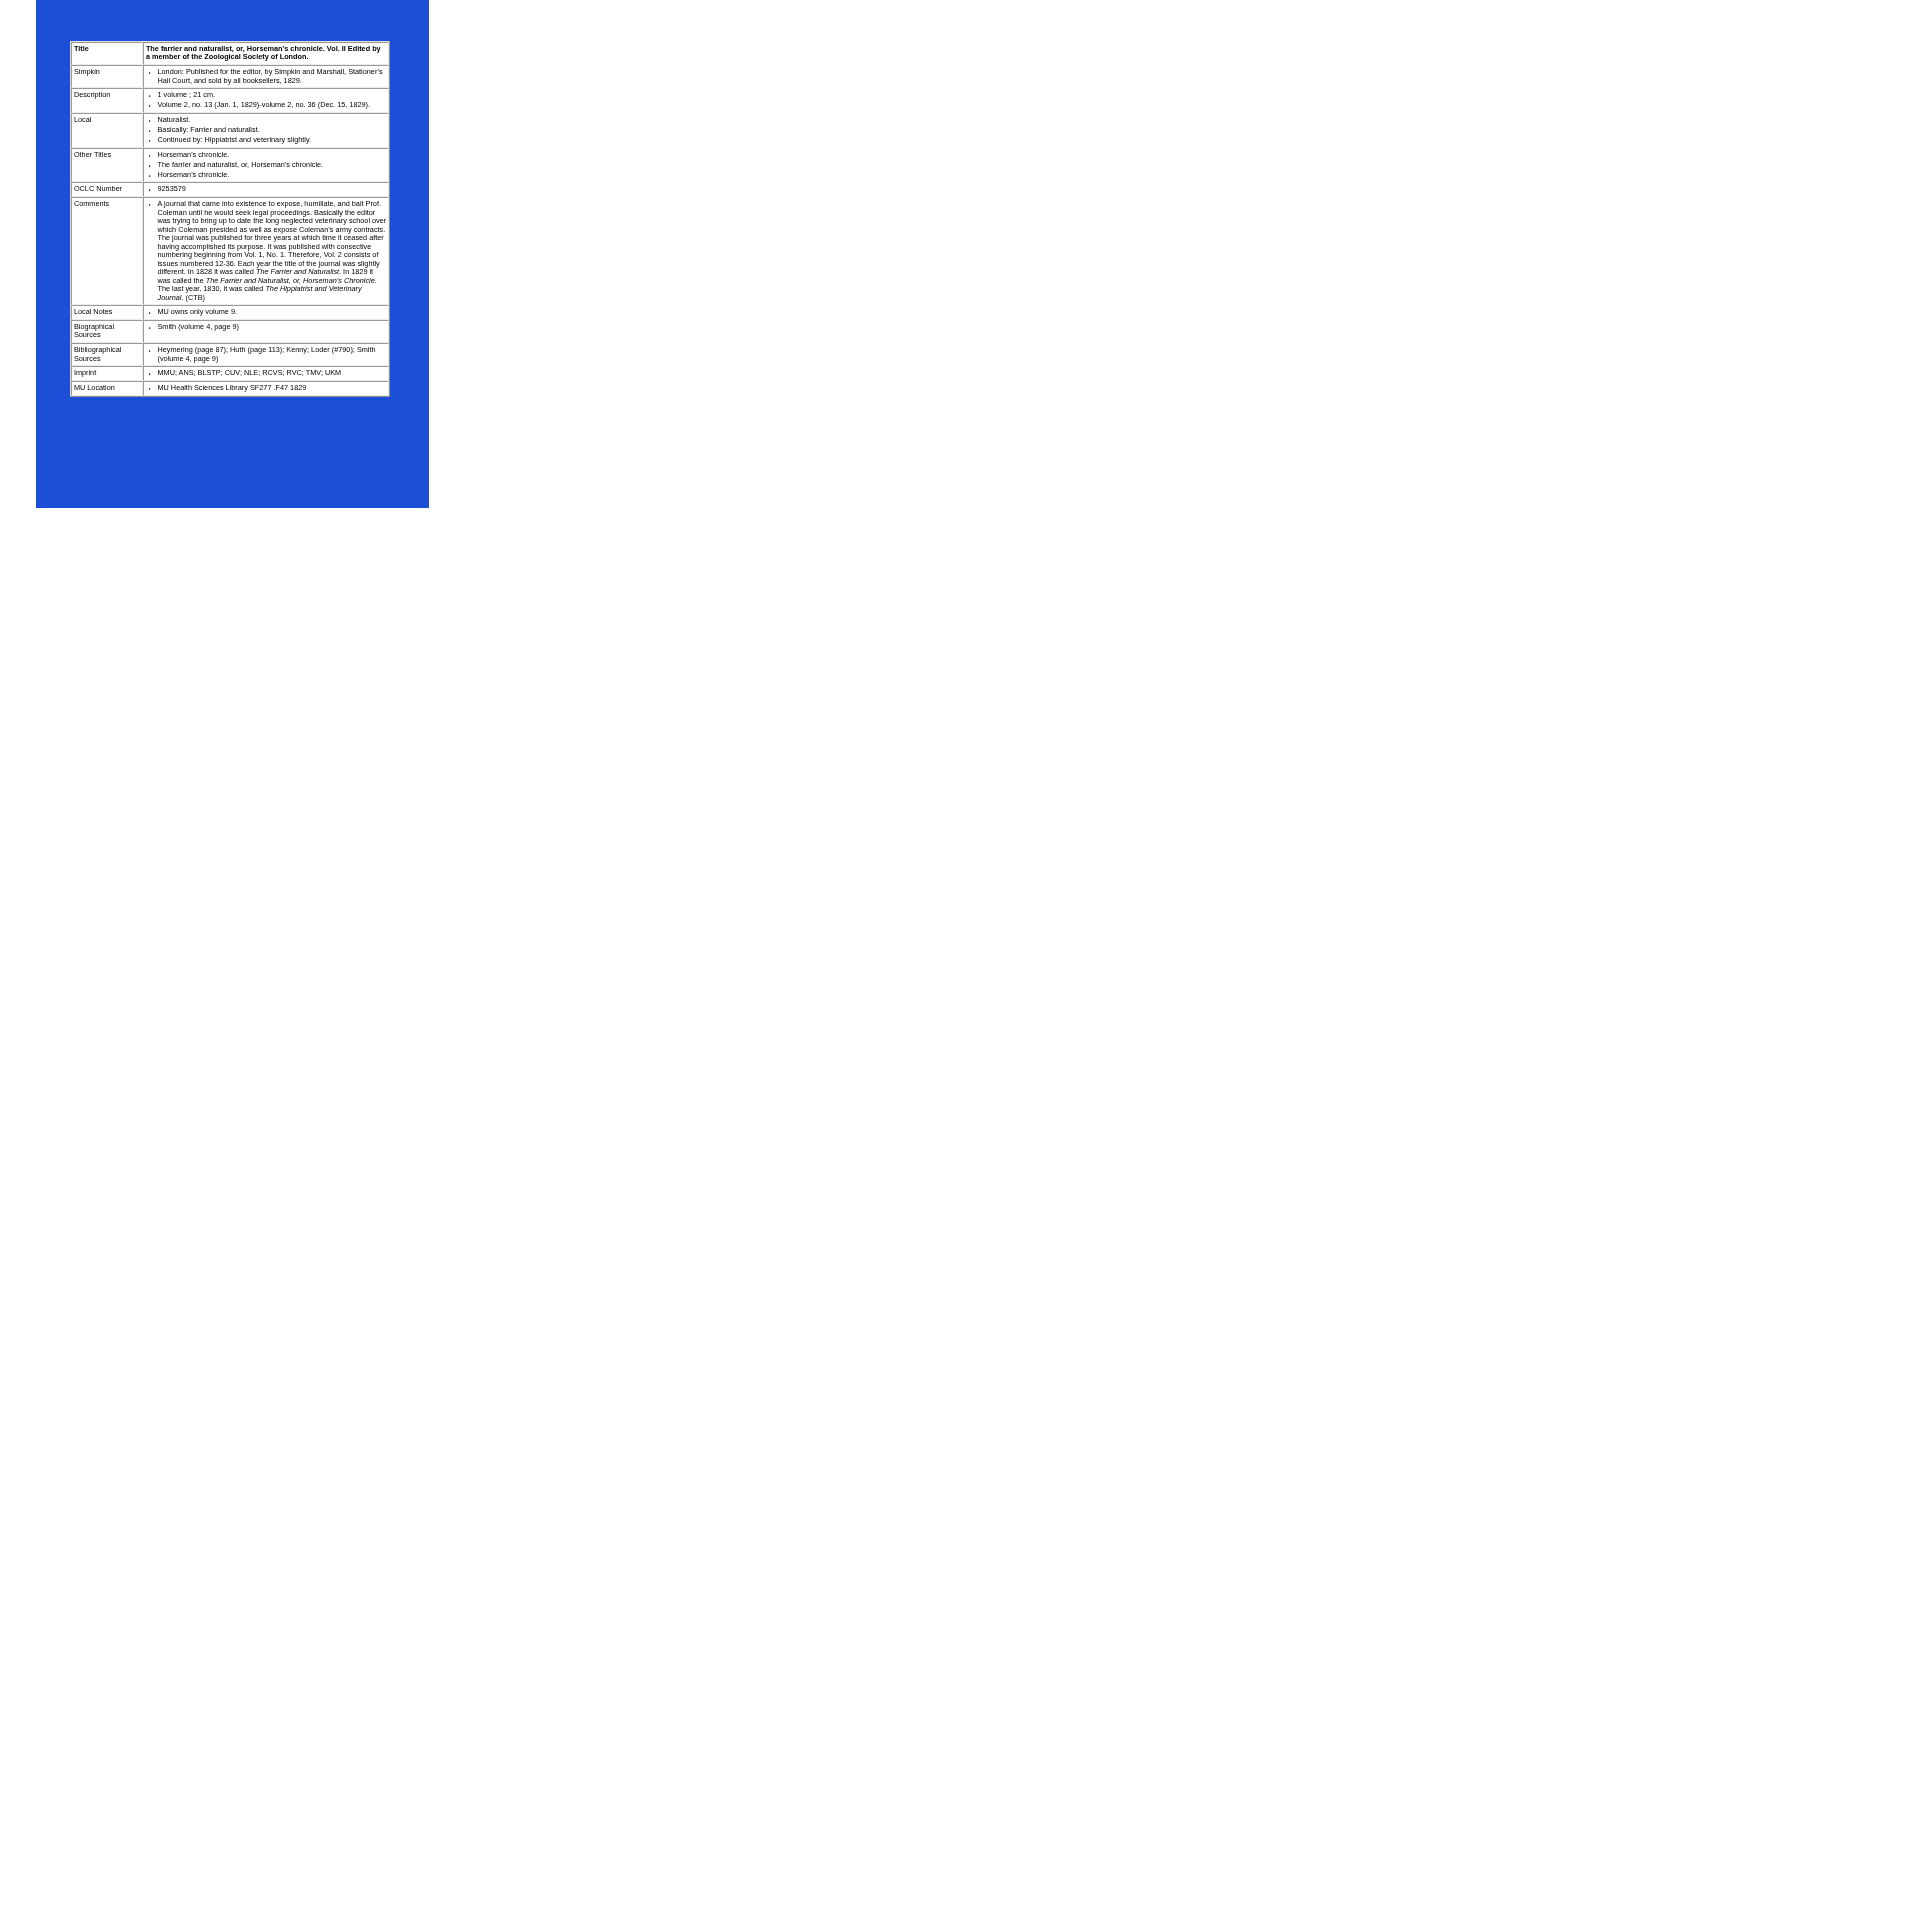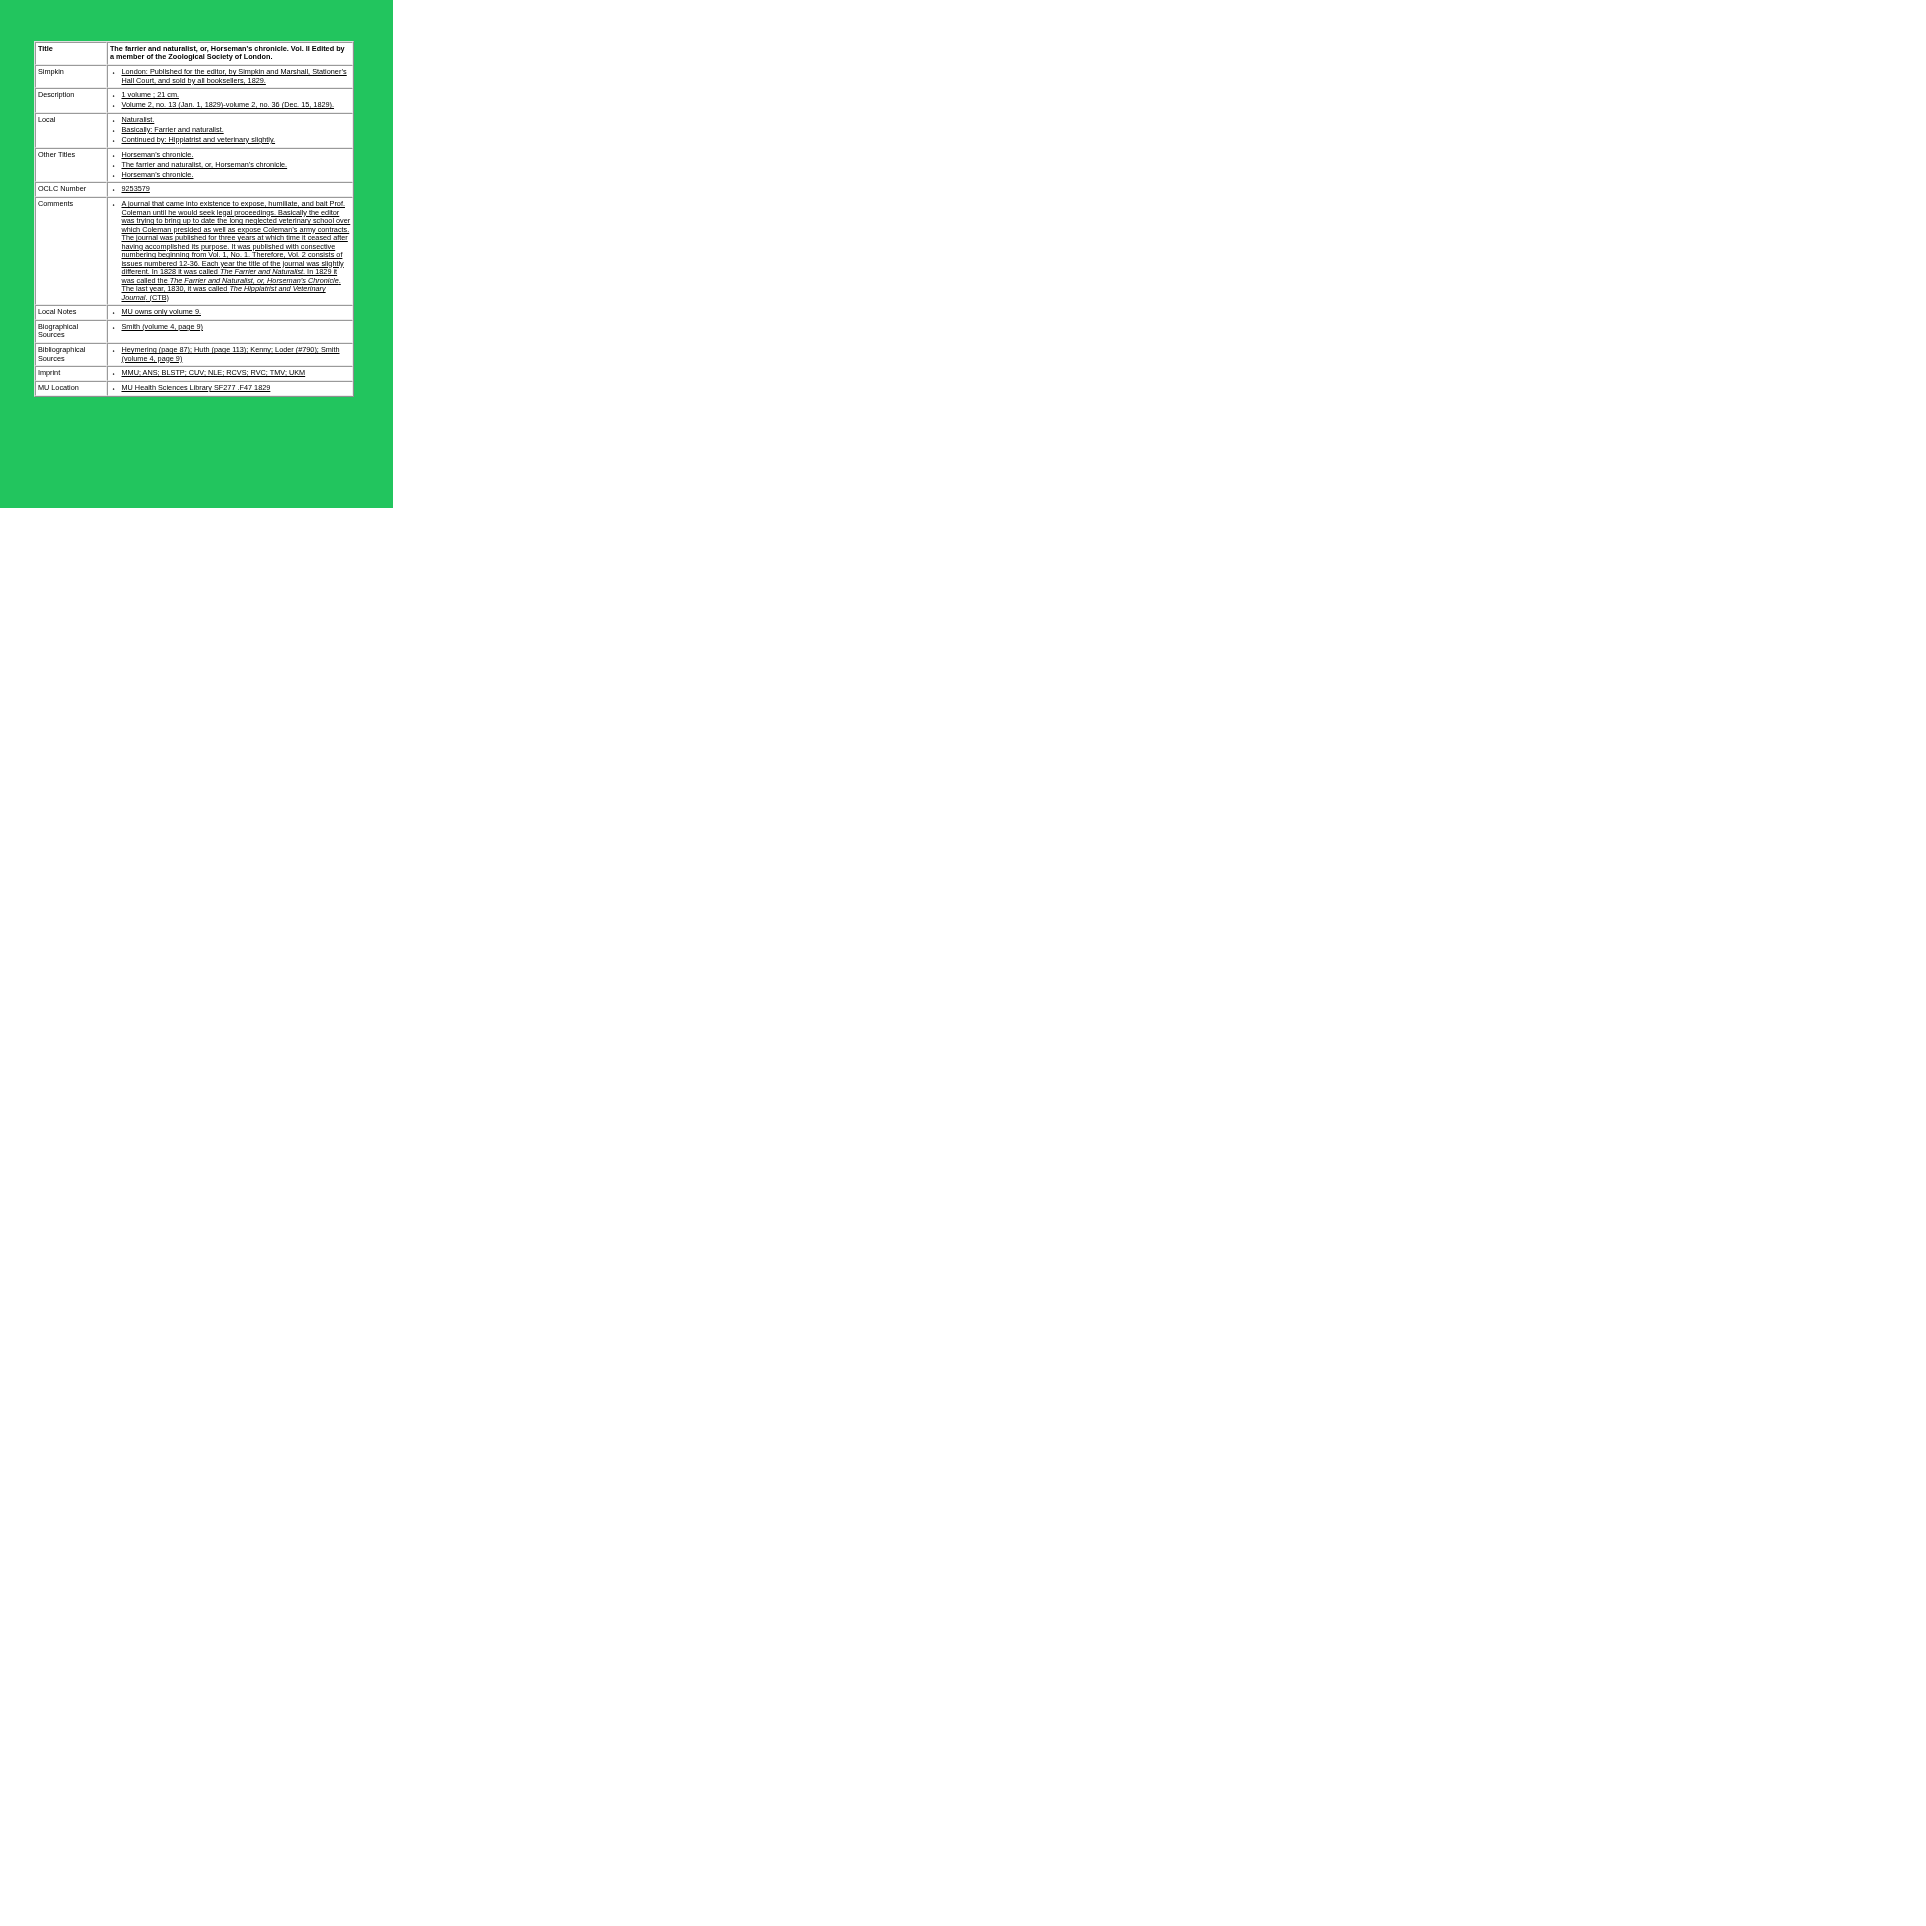--- a/index.html
+++ b/index.html
@@ -4,23 +4,24 @@
 <style>
   html, body {
     margin: 0;
     padding: 0;
     background: #ffffff;
   }
   .page {
     position: relative;
     width: 393px;
     height: 508px;
-    background: #22c55e;
+    background: #1d4ed8;
     font-family: "Liberation Sans", "DejaVu Sans", sans-serif;
     color: #000000;
+    margin-left: 36px;
   }
   table.catalog {
     border-collapse: separate;
     border-spacing: 0.8px;
     table-layout: fixed;
     width: 320px;
     margin: 0;
     position: absolute;
     left: 34px;
     top: 41px;
@@ -49,21 +50,20 @@
   tr.header-row td { font-weight: bold; }
   ul.vals {
     margin: 0;
     padding: 0;
     list-style: none;
   }
   ul.vals li {
     position: relative;
     padding-left: 11.6px;
     margin: 0 0 1.5px 0;
-    text-decoration: underline;
   }
   ul.vals li:last-child { margin-bottom: 0; }
   .blt {
     position: absolute;
     left: 2.7px;
     top: 0;
     width: 5.4px;
     line-height: 8.5px;
   }
   .blt::before {

